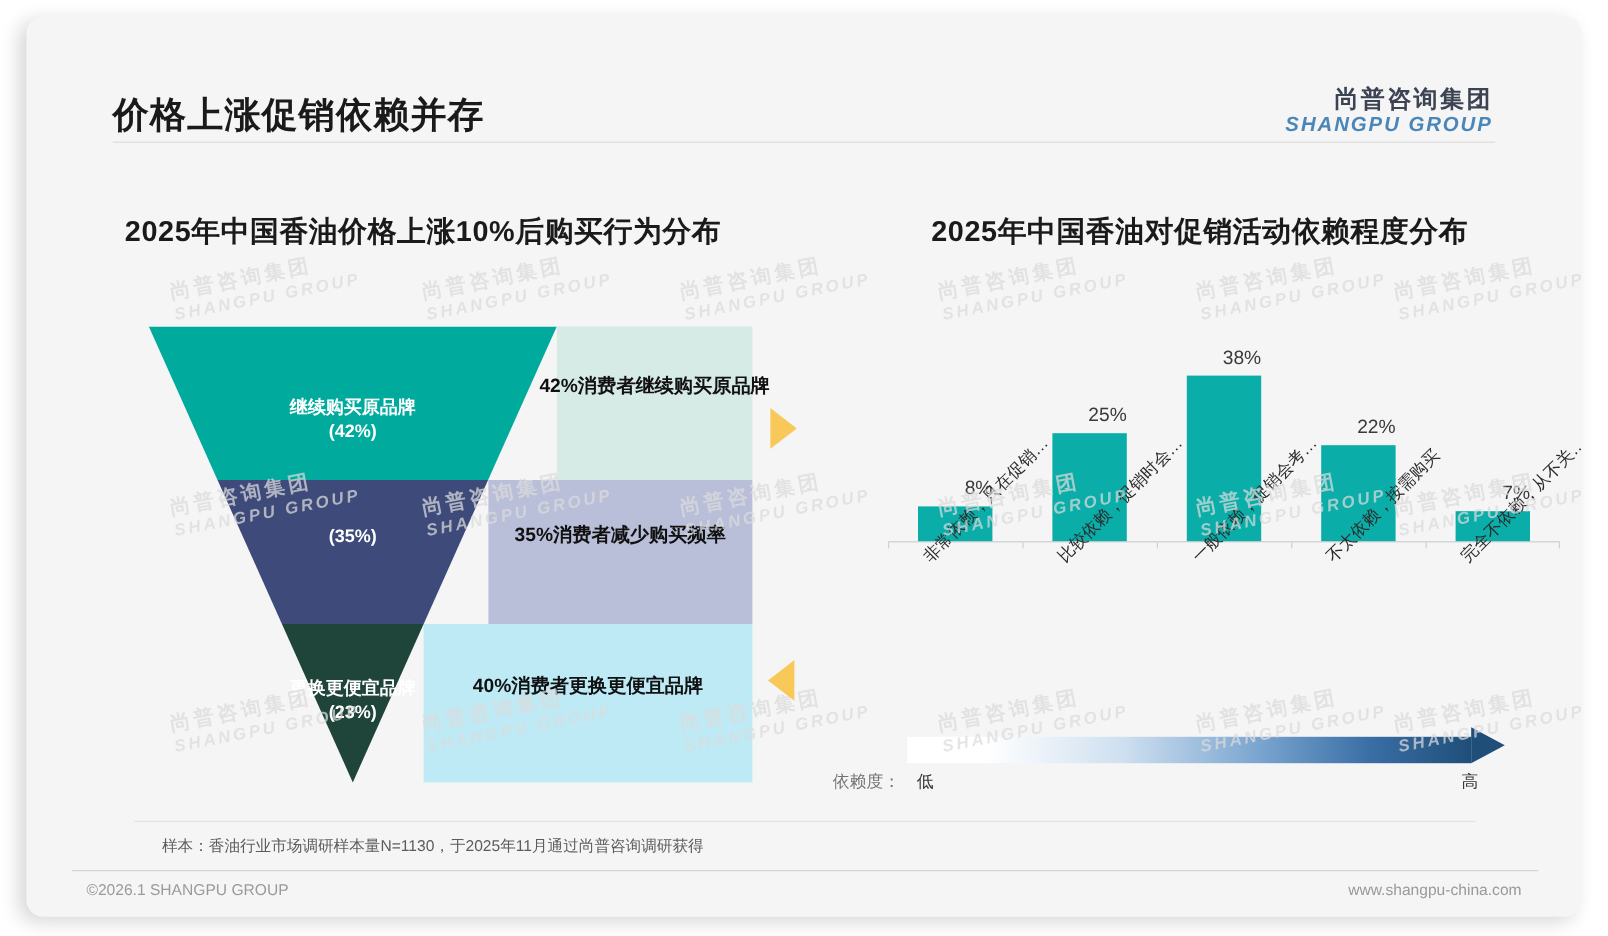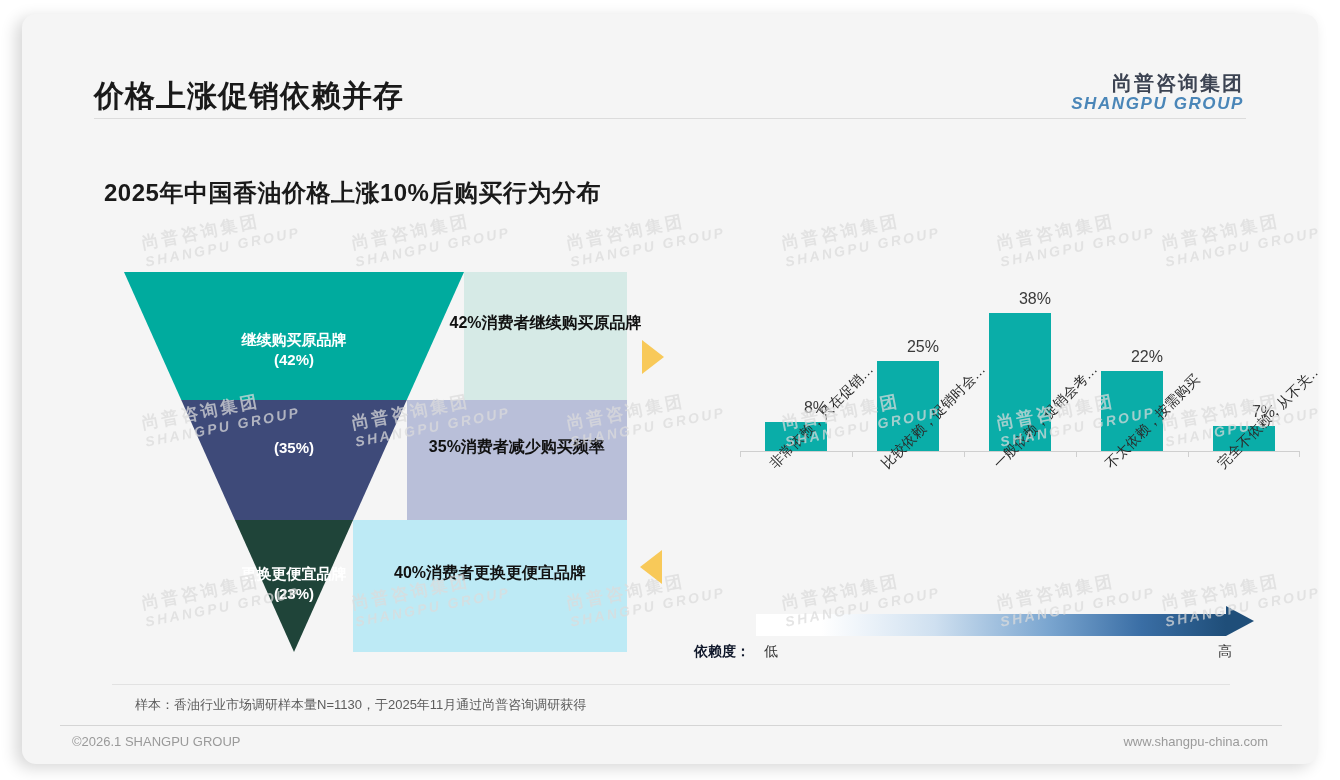--- a/index.html
+++ b/index.html
@@ -154,21 +154,21 @@
   }
   .legend-arrowhead {
     position: absolute; left: 532px; top: -4px;
     width: 0; height: 0;
     border-top: 15px solid transparent;
     border-bottom: 15px solid transparent;
     border-left: 28px solid #1f4e79;
   }
   .legend-caption {
     position: absolute; left: 0; top: 33px;
-    font-size: 14px; font-weight: bold; color: #0f172a;
+    font-size: 14px; font-weight: normal; color: #737373;
   }
   .legend-low  { position: absolute; left: 70px;  top: 33px; font-size: 14px; color: #333; }
   .legend-high { position: absolute; left: 524px; top: 33px; font-size: 14px; color: #333; }
 
   
   .foot-rule {
     position: absolute; left: 90px; top: 670px;
     width: 1118px; height: 1px; background: #e2e2e2;
   }
   .footnote {
@@ -196,20 +196,21 @@
   <div class="header">
     <div class="page-title">价格上涨促销依赖并存</div>
     <div class="logo">
       <div class="logo-cn">尚普咨询集团</div>
       <div class="logo-en">SHANGPU GROUP</div>
     </div>
     <div class="header-rule"></div>
   </div>
 
   <div class="panel-title" id="title-left">2025年中国香油价格上涨10%后购买行为分布</div>
+  <div class="panel-title" id="title-right">2025年中国香油对促销活动依赖程度分布</div>
 
   <div id="watermark-layer">
       <div class="wm" style="left: 120px; top: 205px;">
         <div class="wm-cn">尚普咨询集团</div>
         <div class="wm-en">SHANGPU GROUP</div>
       </div>
       <div class="wm" style="left: 330px; top: 205px;">
         <div class="wm-cn">尚普咨询集团</div>
         <div class="wm-en">SHANGPU GROUP</div>
       </div>

